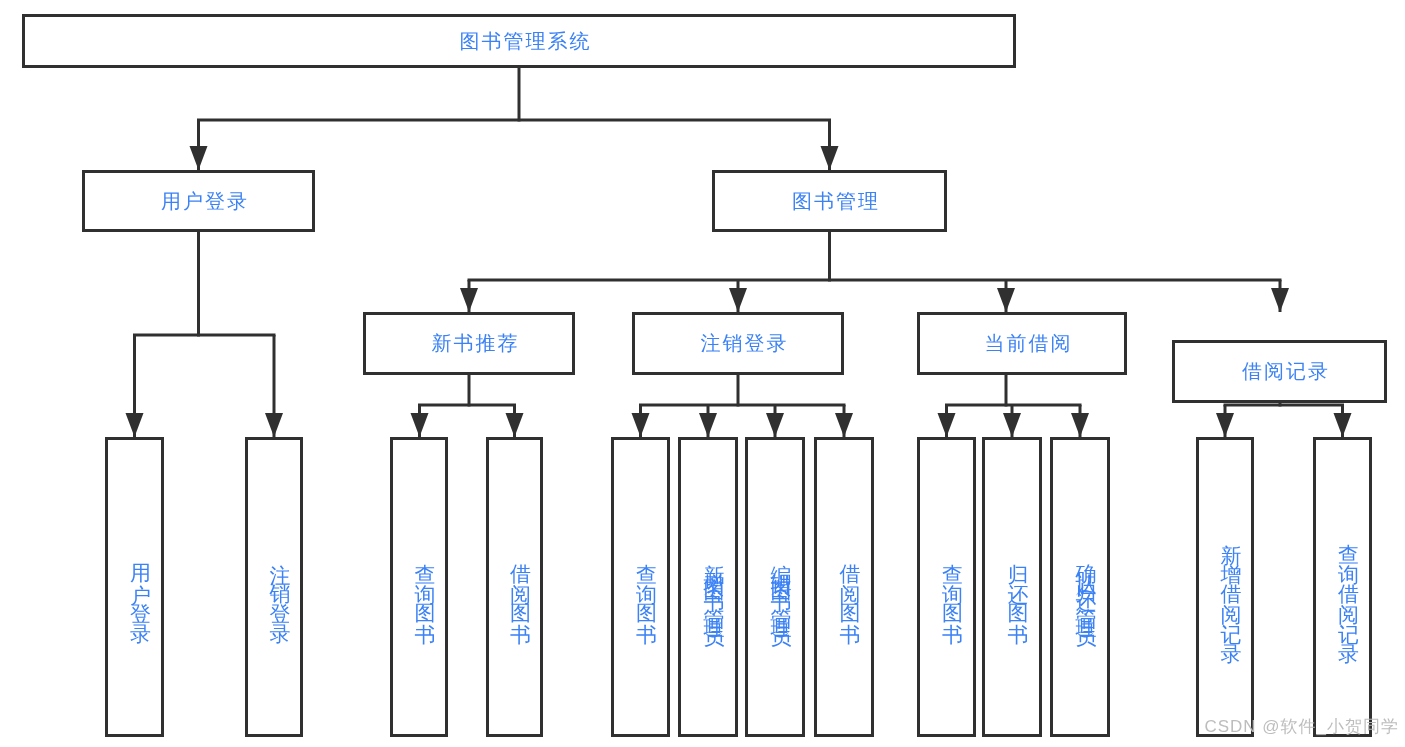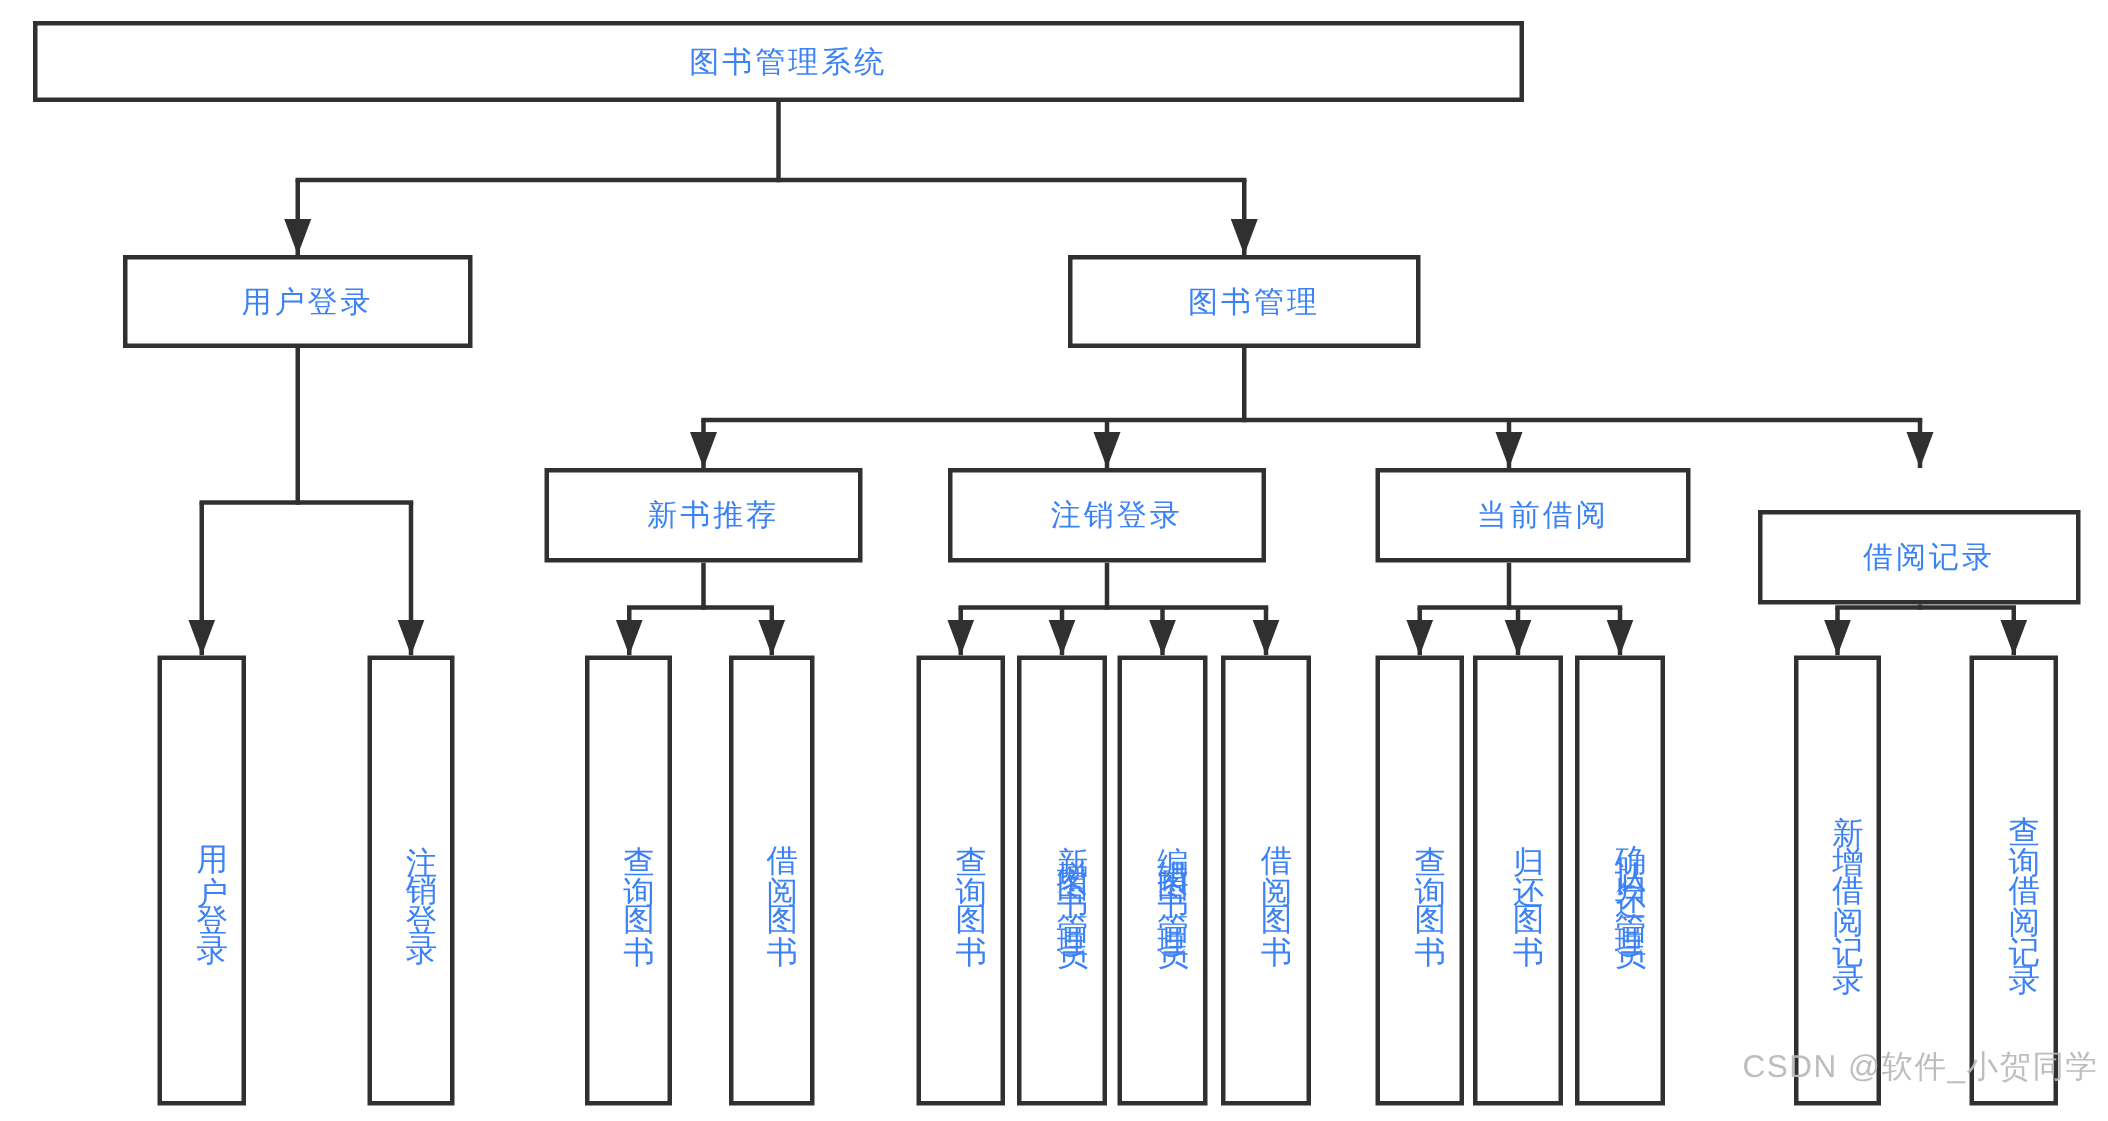--- a/index.html
+++ b/index.html
@@ -38,23 +38,23 @@
     writing-mode: vertical-rl;
     text-orientation: mixed;
     font-size: 21px;
     letter-spacing: 20px;
     line-height: 1;
   }
   .node.v.long { letter-spacing: 9px; }
   .watermark {
     position: absolute;
     right: 6px;
-    top: 697px;
+    top: 715px;
     z-index: 5;
-    font-size: 21px;
+    font-size: 17px;
     color: rgba(185, 185, 185, 0.95);
     letter-spacing: 1px;
     white-space: nowrap;
   }
 </style>
 </head>
 <body>
 
 <div class="stage">
 

